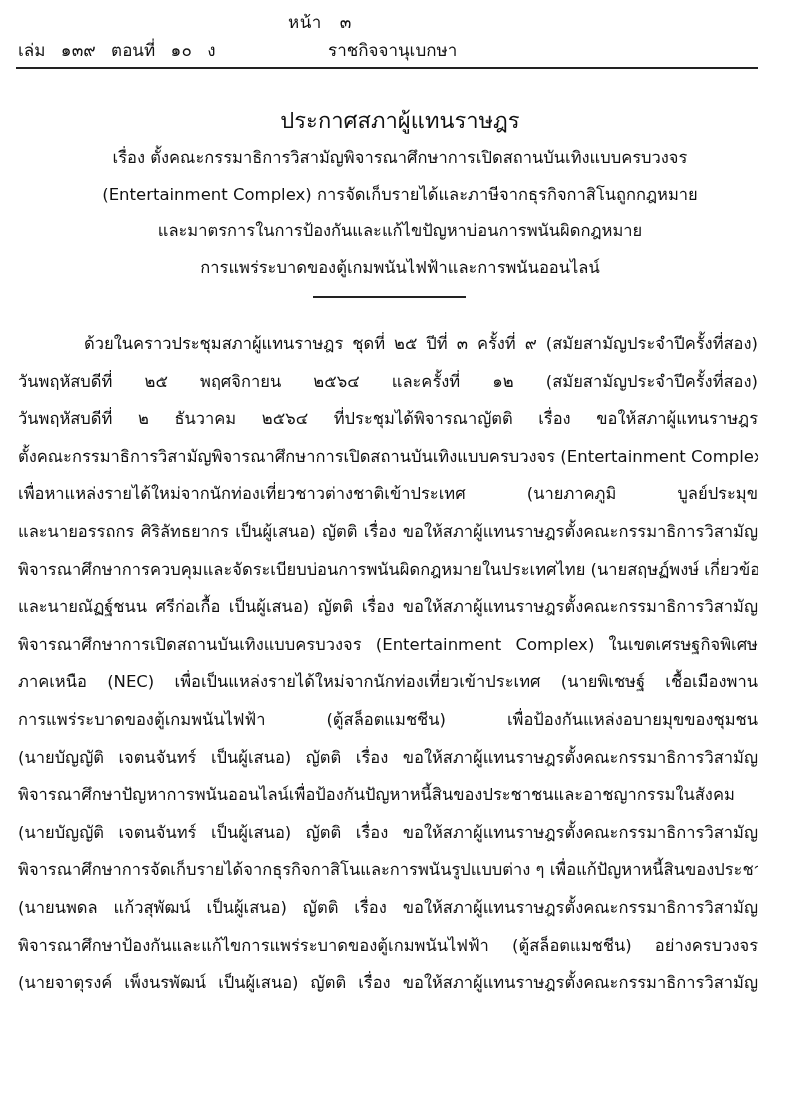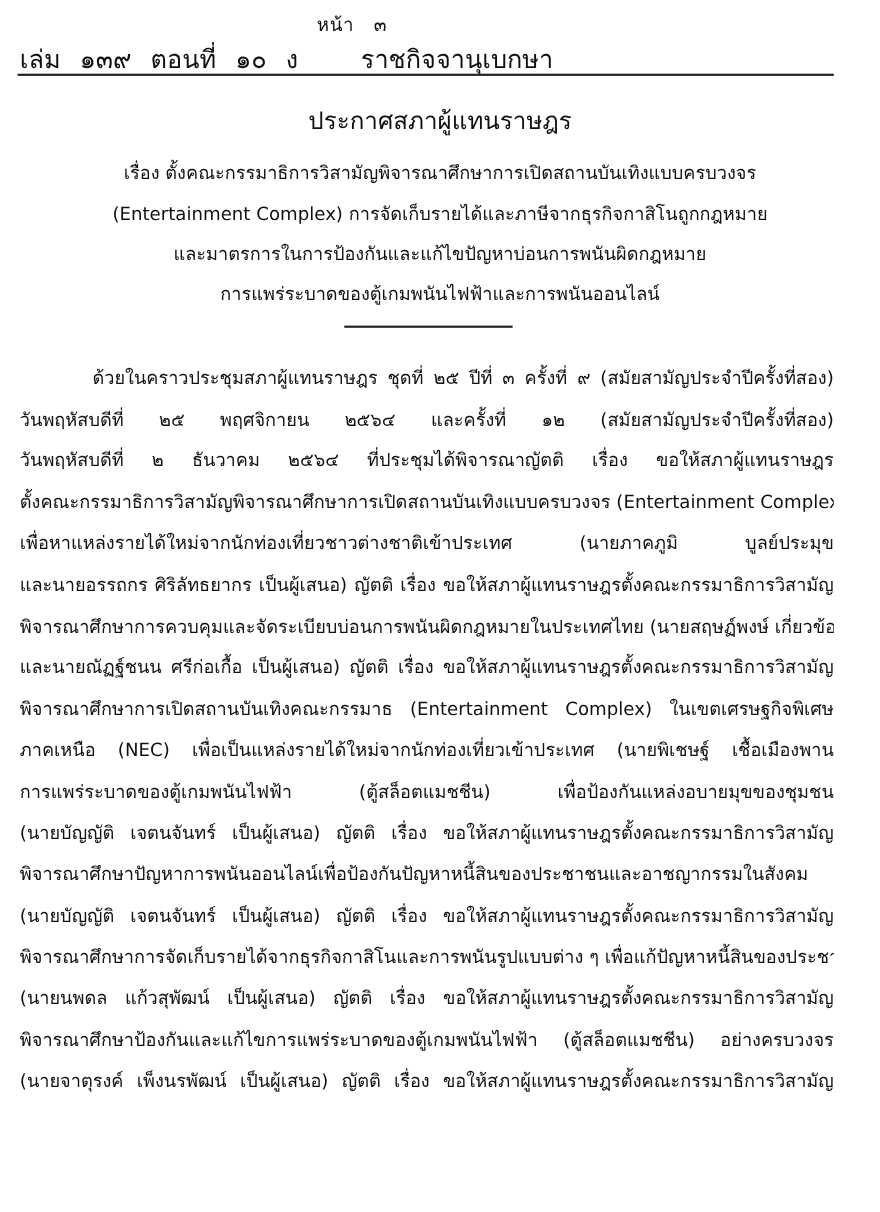--- a/index.html
+++ b/index.html
@@ -8,31 +8,31 @@
     font-family: "DejaVu Sans", "Liberation Sans", sans-serif;
     color: #111111;
   }
   .page-num {
     position: absolute; top: 8px; left: 0; width: 640px;
     text-align: center; font-size: 17px; letter-spacing: 0.5px;
   }
   .page-num span { margin: 0 6px; }
   .header-row {
     position: absolute; top: 36px; left: 18px; width: 740px; height: 26px;
-    font-size: 23px;
+    font-size: 17px;
   }
   .header-row .left { position: absolute; left: 0; top: 0; word-spacing: 10px; }
   .header-row .center { position: absolute; left: 310px; top: 0; }
   .header-row .right { position: absolute; right: 0; top: 0; word-spacing: 6px; }
   .header-rule {
     position: absolute; top: 67px; left: 16px; width: 742px; height: 2px;
     background: #222;
   }
   .title {
-    position: absolute; top: 92px; left: 0; width: 800px; text-align: center;
+    position: absolute; top: 103px; left: 0; width: 800px; text-align: center;
     font-size: 22px;
   }
   .subject {
     position: absolute; top: 140px; left: 0; width: 800px; text-align: center;
     font-size: 16.5px; line-height: 36.5px;
   }
   .subject .line { display: block; white-space: nowrap; }
   .divider {
     position: absolute; top: 296px; left: 313px; width: 153px; height: 2px;
     background: #222;
@@ -74,21 +74,21 @@
 
 <div class="body-text">
   <span class="line first">ด้วยในคราวประชุมสภาผู้แทนราษฎร ชุดที่ ๒๕ ปีที่ ๓ ครั้งที่ ๙ (สมัยสามัญประจำปีครั้งที่สอง)</span>
   <span class="line">วันพฤหัสบดีที่ ๒๕ พฤศจิกายน ๒๕๖๔ และครั้งที่ ๑๒ (สมัยสามัญประจำปีครั้งที่สอง)</span>
   <span class="line">วันพฤหัสบดีที่ ๒ ธันวาคม ๒๕๖๔ ที่ประชุมได้พิจารณาญัตติ เรื่อง ขอให้สภาผู้แทนราษฎร</span>
   <span class="line">ตั้งคณะกรรมาธิการวิสามัญพิจารณาศึกษาการเปิดสถานบันเทิงแบบครบวงจร (Entertainment Complex)</span>
   <span class="line">เพื่อหาแหล่งรายได้ใหม่จากนักท่องเที่ยวชาวต่างชาติเข้าประเทศ (นายภาคภูมิ บูลย์ประมุข</span>
   <span class="line">และนายอรรถกร ศิริลัทธยากร เป็นผู้เสนอ) ญัตติ เรื่อง ขอให้สภาผู้แทนราษฎรตั้งคณะกรรมาธิการวิสามัญ</span>
   <span class="line">พิจารณาศึกษาการควบคุมและจัดระเบียบบ่อนการพนันผิดกฎหมายในประเทศไทย (นายสฤษฏ์พงษ์ เกี่ยวข้อง</span>
   <span class="line">และนายณัฏฐ์ชนน ศรีก่อเกื้อ เป็นผู้เสนอ) ญัตติ เรื่อง ขอให้สภาผู้แทนราษฎรตั้งคณะกรรมาธิการวิสามัญ</span>
-  <span class="line">พิจารณาศึกษาการเปิดสถานบันเทิงคณะกรรมาธ (Entertainment Complex) ในเขตเศรษฐกิจพิเศษ</span>
+  <span class="line">พิจารณาศึกษาการเปิดสถานบันเทิงแบบครบวงจร (Entertainment Complex) ในเขตเศรษฐกิจพิเศษ</span>
   <span class="line">ภาคเหนือ (NEC) เพื่อเป็นแหล่งรายได้ใหม่จากนักท่องเที่ยวเข้าประเทศ (นายพิเชษฐ์ เชื้อเมืองพาน</span>
   <span class="line">การแพร่ระบาดของตู้เกมพนันไฟฟ้า (ตู้สล็อตแมชชีน) เพื่อป้องกันแหล่งอบายมุขของชุมชน</span>
   <span class="line">(นายบัญญัติ เจตนจันทร์ เป็นผู้เสนอ) ญัตติ เรื่อง ขอให้สภาผู้แทนราษฎรตั้งคณะกรรมาธิการวิสามัญ</span>
   <span class="line">พิจารณาศึกษาปัญหาการพนันออนไลน์เพื่อป้องกันปัญหาหนี้สินของประชาชนและอาชญากรรมในสังคม</span>
   <span class="line">(นายบัญญัติ เจตนจันทร์ เป็นผู้เสนอ) ญัตติ เรื่อง ขอให้สภาผู้แทนราษฎรตั้งคณะกรรมาธิการวิสามัญ</span>
   <span class="line">พิจารณาศึกษาการจัดเก็บรายได้จากธุรกิจกาสิโนและการพนันรูปแบบต่าง ๆ เพื่อแก้ปัญหาหนี้สินของประชาชน</span>
   <span class="line">(นายนพดล แก้วสุพัฒน์ เป็นผู้เสนอ) ญัตติ เรื่อง ขอให้สภาผู้แทนราษฎรตั้งคณะกรรมาธิการวิสามัญ</span>
   <span class="line">พิจารณาศึกษาป้องกันและแก้ไขการแพร่ระบาดของตู้เกมพนันไฟฟ้า (ตู้สล็อตแมชชีน) อย่างครบวงจร</span>
   <span class="line">(นายจาตุรงค์ เพ็งนรพัฒน์ เป็นผู้เสนอ) ญัตติ เรื่อง ขอให้สภาผู้แทนราษฎรตั้งคณะกรรมาธิการวิสามัญ</span>
 </div>

